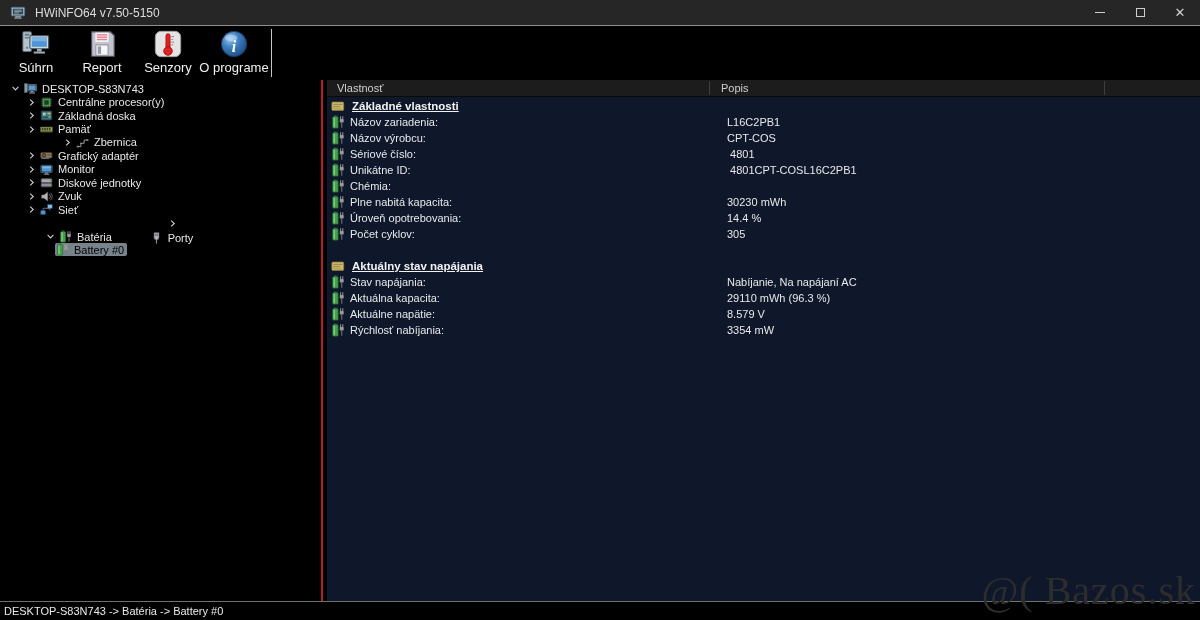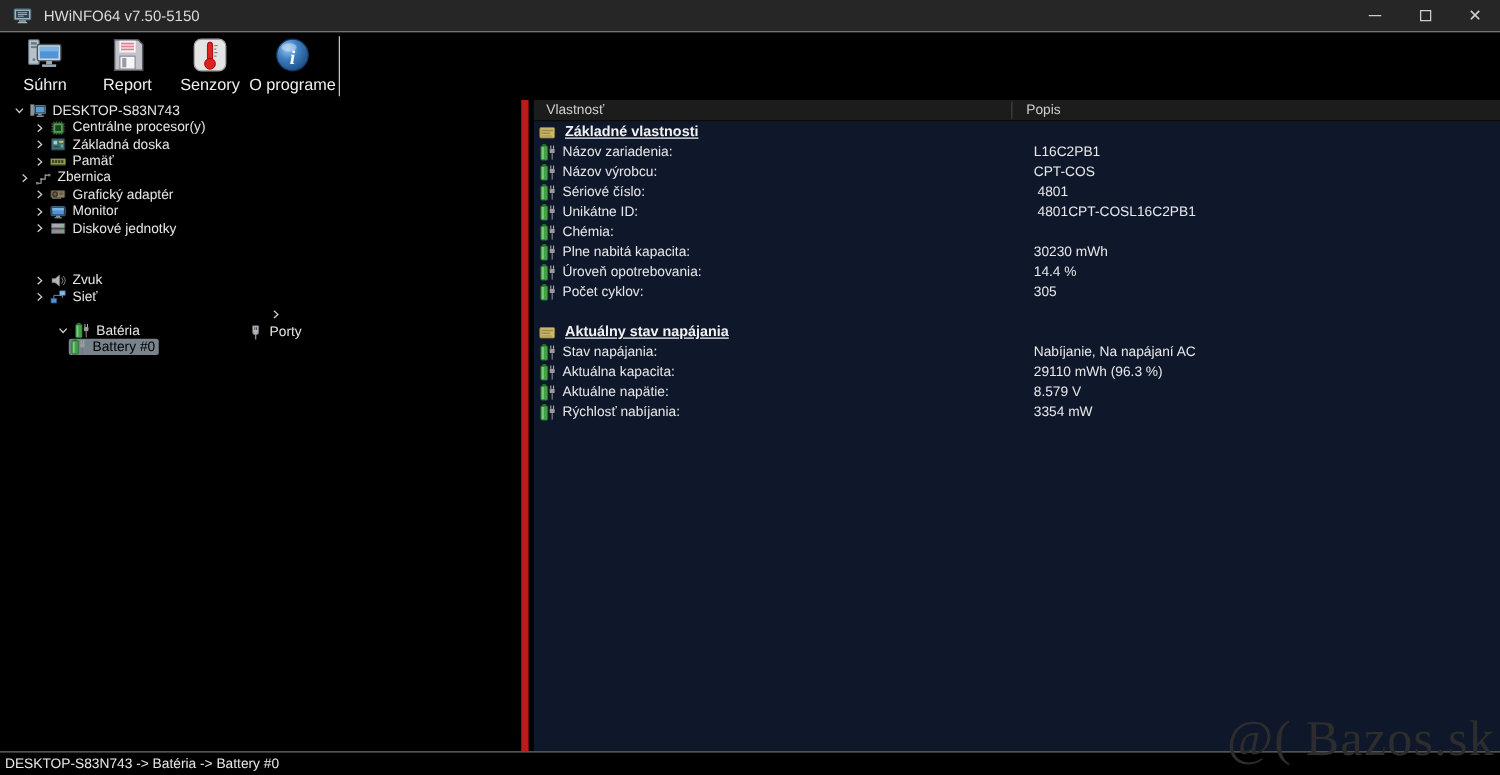--- a/index.html
+++ b/index.html
@@ -20,21 +20,21 @@
   
   .toolbar{height:53px;background:#000;position:relative;display:flex;align-items:flex-start;padding-left:6px}
   .tb-btn{width:60px;height:50px;display:flex;flex-direction:column;align-items:center;padding-top:3px;margin-right:6px}
   .tb-ic{width:30px;height:30px;display:inline-flex}
   .tb-ic svg{width:30px;height:30px}
   .tb-label{font-size:13px;color:#f0f0f0;margin-top:1px;white-space:nowrap}
   .tb-sep{position:absolute;left:271px;top:3px;bottom:2px;width:1px;background:#c4c4c4}
 
   
   .main{position:absolute;top:80px;left:0;right:0;bottom:19px;display:flex}
-  .tree-panel{width:423px;border-right:6px solid #b91c1c;padding-top:2px;overflow:hidden;background:#000}
+  .tree-panel{width:323px;border-right:2px solid #b91c1c;padding-top:2px;overflow:hidden;background:#000}
   .gap{width:4px;background:#000}
   .details-panel{flex:1;position:relative;overflow:hidden;background:#0f172a}
   .details-header{height:17px;background:#1c1c1c;position:relative;border-bottom:1px solid #0a0a0a}
   .col-h{position:absolute;top:0;height:17px;line-height:17px;font-size:11px;color:#cfcfcf}
   .col-h.c1{left:10px}
   .col-h.c2{left:394px}
   .hdiv{position:absolute;top:1px;bottom:1px;width:1px;background:#3f3f3f}
 
   
   .tree-row{height:13.45px;display:flex;align-items:center;font-size:11px;white-space:nowrap}
@@ -222,21 +222,21 @@
               <rect x="2" y="6.2" width="2.2" height="3" fill="#3f4522"></rect>
               <rect x="5" y="6.2" width="2.2" height="3" fill="#3f4522"></rect>
               <rect x="8" y="6.2" width="2.2" height="3" fill="#3f4522"></rect>
               <rect x="11" y="6.2" width="2.2" height="3" fill="#3f4522"></rect>
               <rect x="0.8" y="10.5" width="14.4" height="1" fill="#6a7238"></rect>
             </svg>
           </span>
           <span>Pamäť</span>
         </span>
       </div>
-      <div class="tree-row" style="padding-left: 12px;">
+      <div class="tree-row" style="padding-left: 32px; margin-left: 28px;">
         <span class="chev">
           <svg viewBox="0 0 10 10">
             <path d="M3.5 1.8 L7 5 L3.5 8.2" stroke="#cfcfcf" fill="none" stroke-width="1.2"></path>
           </svg>
         </span>
         <span class="sel">
           <span class="ticon">
             <svg viewBox="0 0 16 16">
               <path d="M2 13 h4 v-4 h4 v-4 h4" stroke="#a8a8a8" fill="none" stroke-width="1.1"></path>
               <rect x="1" y="11.8" width="2.4" height="2.4" fill="#808080"></rect>
@@ -296,21 +296,21 @@
             <svg viewBox="0 0 16 16">
               <rect x="1.5" y="3.5" width="13" height="4.5" rx="0.8" fill="#a8a8b0" stroke="#5f5f66"></rect>
               <rect x="1.5" y="8.8" width="13" height="4.5" rx="0.8" fill="#8e8e96" stroke="#55555c"></rect>
               <circle cx="12.5" cy="5.7" r="0.8" fill="#44cc44"></circle>
               <circle cx="12.5" cy="11" r="0.8" fill="#44cc44"></circle>
             </svg>
           </span>
           <span>Diskové jednotky</span>
         </span>
       </div>
-      <div class="tree-row" style="padding-left: 24px; margin-top: 28px;">
+      <div class="tree-row" style="padding-left: 24px;">
         <span class="chev">
           <svg viewBox="0 0 10 10">
             <path d="M3.5 1.8 L7 5 L3.5 8.2" stroke="#cfcfcf" fill="none" stroke-width="1.2"></path>
           </svg>
         </span>
         <span class="sel">
           <span class="ticon">
             <svg viewBox="0 0 16 16">
               <path d="M2 6 h3 l4.5 -3.5 v11 L5 10 H2 z" fill="#b5b5b5" stroke="#6e6e6e" stroke-width="0.6"></path>
               <path d="M11.5 5 q2.8 3 0 6 M13 3.5 q4 4.5 0 9" stroke="#8f8f8f" fill="none" stroke-width="0.9"></path>

